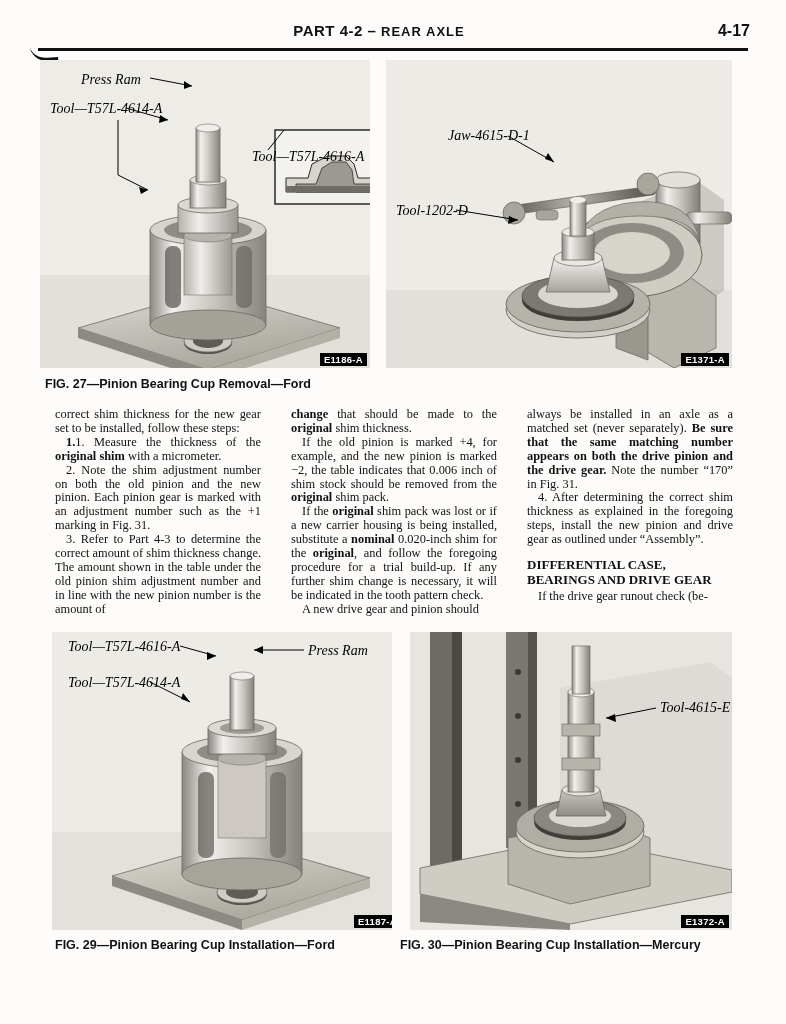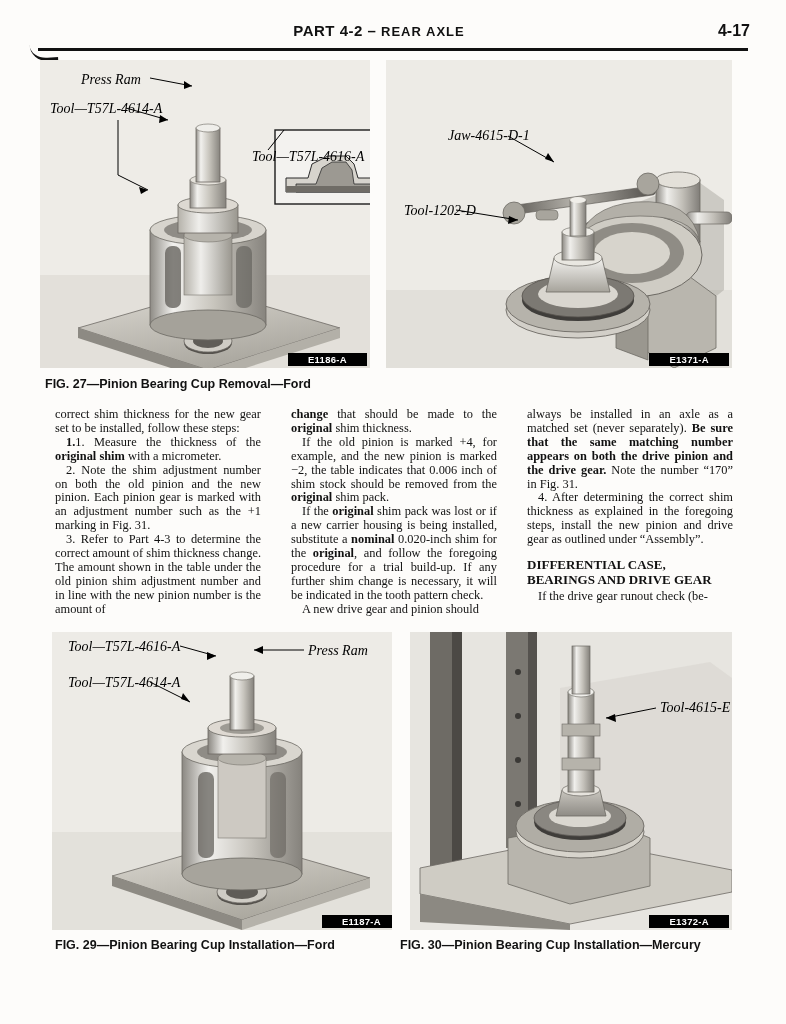--- a/index.html
+++ b/index.html
@@ -91,21 +91,21 @@
   }
   .code-tag {
     position: absolute;
     right: 3px;
     bottom: 2px;
     background: #000;
     color: #fff;
     font-family: "Liberation Sans", sans-serif;
     font-size: 9.5px;
     font-weight: bold;
-    padding: 1px 20px;
+    padding: 1px 4px;
     letter-spacing: 0.3px;
   }
   .callout {
     position: absolute;
     font-family: "Liberation Serif", serif;
     font-size: 14px;
     font-style: italic;
     white-space: nowrap;
     color: #000;
   }
@@ -293,21 +293,21 @@
       </svg>
       <div class="code-tag">E1371-A</div>
     </div>
     <svg style="position:absolute; left:0; top:0; width:346px; height:308px; pointer-events:none;">
       <line x1="122" y1="76" x2="168" y2="102" stroke="#000" stroke-width="1"></line>
       <polygon points="168,102 159,99 162,93" fill="#000"></polygon>
       <line x1="70" y1="150" x2="132" y2="160" stroke="#000" stroke-width="1"></line>
       <polygon points="132,160 123,156 122,164" fill="#000"></polygon>
     </svg>
     <div class="callout" style="left:62px; top:68px;">Jaw-4615-D-1</div>
-    <div class="callout" style="left:18px; top:143px;">Tool-1202-D</div>
+    <div class="callout" style="left:10px; top:143px;">Tool-1202-D</div>
   </div>
 
   <div class="cols">
 
     <div class="col" style="left:0;">
       <p>correct shim thickness for the new gear set to be installed, follow these steps:</p>
       <p class="ind"><b>1.</b><span>1. Measure the thickness of the </span><b>original shim</b><span> with a micrometer.</span></p>
       <p class="ind">2. Note the shim adjustment number on both the old pinion and the new pinion. Each pinion gear is marked with an adjustment number such as the +1 marking in Fig. 31.</p>
       <p class="ind">3. Refer to Part 4-3 to determine the correct amount of shim thickness change. The amount shown in the table under the old pinion shim adjustment number and in line with the new pinion number is the amount of</p>
     </div>

